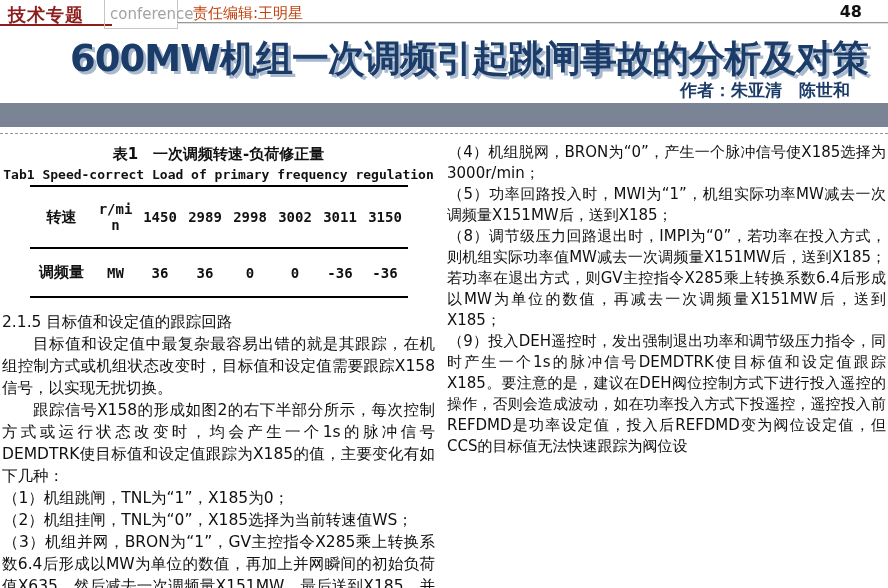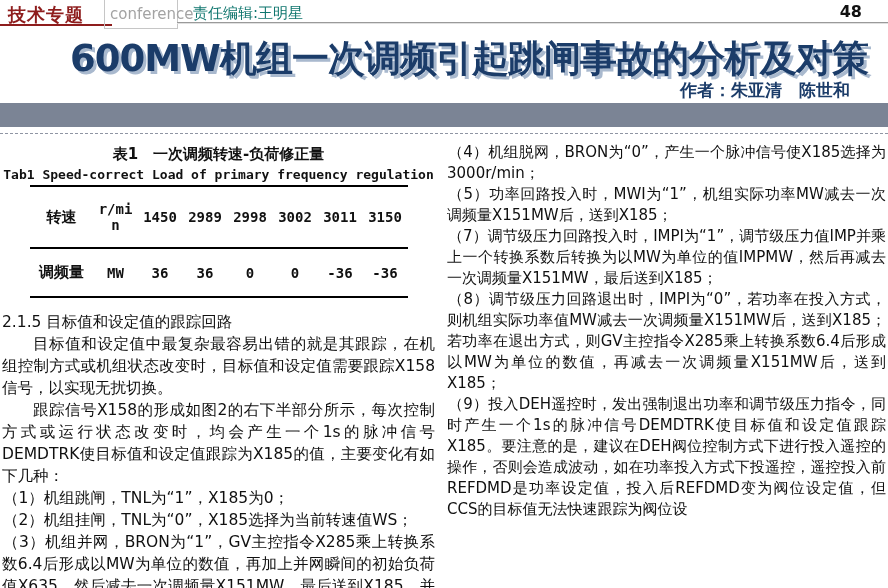--- a/index.html
+++ b/index.html
@@ -10,21 +10,21 @@
   .masthead{position:absolute;top:0;left:0;width:888px;height:30px;}
   .logo{position:absolute;left:8px;top:3px;font-size:18px;font-weight:bold;
         color:var(--logo_red,#8e1d1d);letter-spacing:1px;white-space:nowrap;}
   .logo-underline{position:absolute;left:0;top:24px;width:112px;height:2px;
         background:var(--logo_red,#8e1d1d);}
   .conf-box{position:absolute;left:104px;top:-1px;width:72px;height:28px;
         border:1px solid #c6c6c6;}
   .logo-sub{position:absolute;left:110px;top:5px;font-size:15px;color:#a3a3a3;white-space:nowrap;}
   .header-rule{position:absolute;left:177px;top:22px;width:711px;height:1px;
         background:#9a9a9a;box-shadow:0 1px 0 #e0e0e0;}
-  .editor{position:absolute;left:193px;top:4px;font-size:15px;color:#0f766e;white-space:nowrap;}
+  .editor{position:absolute;left:193px;top:4px;font-size:15px;color:#c2410c;white-space:nowrap;}
   .page-num{position:absolute;right:26px;top:2px;font-size:16px;font-weight:bold;color:#111;}
 
   
   .title{position:absolute;top:34px;left:0;width:888px;margin:0;text-align:center;
         font-size:37px;font-weight:bold;letter-spacing:-1px;white-space:nowrap;
         color:var(--title_navy,#1b3c69);
         text-shadow:3px 3px 0 var(--title_shadow,#a9b9ce);padding-left:25px;}
   .authors{position:absolute;top:79px;right:38px;font-size:17px;font-weight:bold;
         color:var(--title_navy,#1b3c69);white-space:nowrap;margin-left:12px;}
   .gray-bar{position:absolute;top:103px;left:0;width:888px;height:24px;
@@ -112,19 +112,18 @@
       <p class="indent">目标值和设定值中最复杂最容易出错的就是其跟踪，在机组控制方式或机组状态改变时，目标值和设定值需要跟踪X158信号，以实现无扰切换。</p>
       <p class="indent">跟踪信号X158的形成如图2的右下半部分所示，每次控制方式或运行状态改变时，均会产生一个1s的脉冲信号DEMDTRK使目标值和设定值跟踪为X185的值，主要变化有如下几种：</p>
       <p class="item">（1）机组跳闸，TNL为“1”，X185为0；</p>
       <p class="item">（2）机组挂闸，TNL为“0”，X185选择为当前转速值WS；</p>
       <p class="item">（3）机组并网，BRON为“1”，GV主控指令X285乘上转换系数6.4后形成以MW为单位的数值，再加上并网瞬间的初始负荷值X635，然后减去一次调频量X151MW，最后送到X185。并网瞬间，产生一个运算周期的脉冲信号BRCL，使初负荷值为X635，BRCL必须为一个运算周期的脉冲，否则由于循环累加运算使机组并网后的初负荷不正确，如BRCL脉冲为1s，则会造成机组并网后的初负荷为设计值的10倍；</p>
     </div>
 
     <div class="col-right">
       <p class="item">（4）机组脱网，BRON为“0”，产生一个脉冲信号使X185选择为3000r/min；</p>
       <p class="item">（5）功率回路投入时，MWI为“1”，机组实际功率MW减去一次调频量X151MW后，送到X185；</p>
-      <p class="item">（7）调节级压力回路投入时，IMPI为“1”，调节级压力值IMP并乘上一个转换系数后转换为以MW为单位的值IMPMW，然后再减去一次调频量X151MW，最后送到X185；</p>
       <p class="item">（8）调节级压力回路退出时，IMPI为“0”，若功率在投入方式，则机组实际功率值MW减去一次调频量X151MW后，送到X185；若功率在退出方式，则GV主控指令X285乘上转换系数6.4后形成以MW为单位的数值，再减去一次调频量X151MW后，送到X185；</p>
       <p class="item">（9）投入DEH遥控时，发出强制退出功率和调节级压力指令，同时产生一个1s的脉冲信号DEMDTRK使目标值和设定值跟踪X185。要注意的是，建议在DEH阀位控制方式下进行投入遥控的操作，否则会造成波动，如在功率投入方式下投遥控，遥控投入前REFDMD是功率设定值，投入后REFDMD变为阀位设定值，但CCS的目标值无法快速跟踪为阀位设</p>
     </div>
 
   </div>
 </div>
 
 </body></html>

